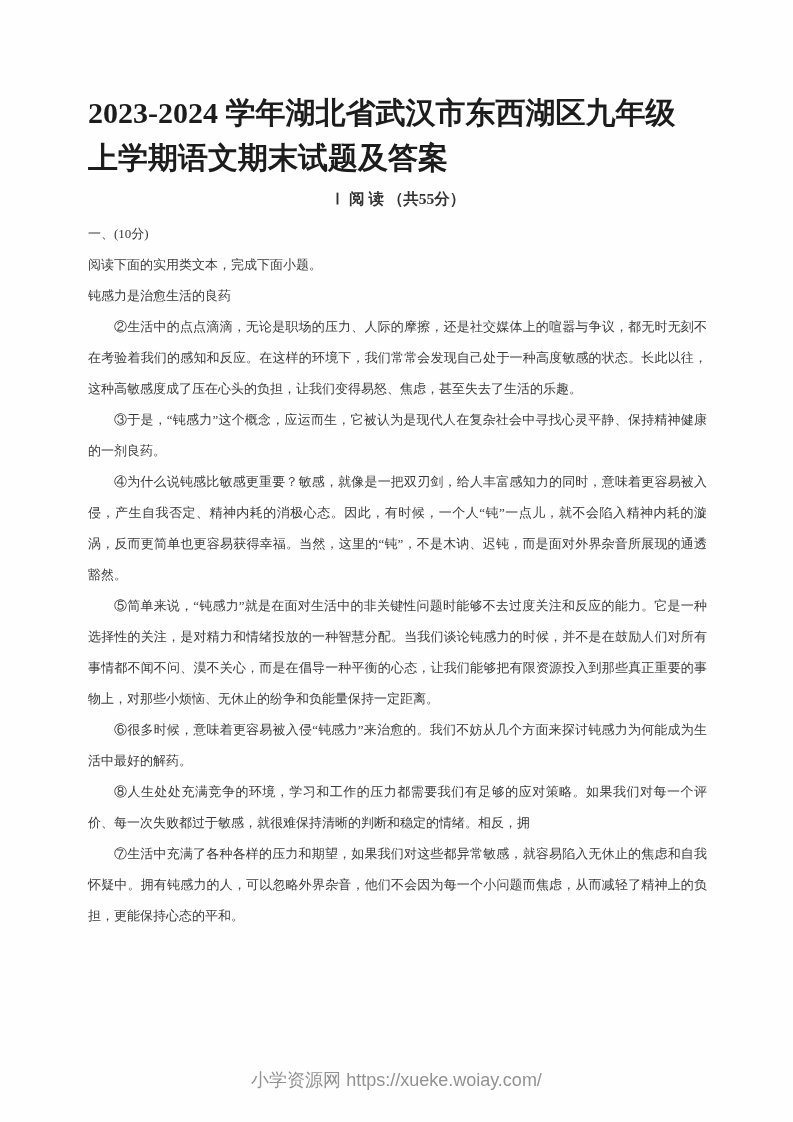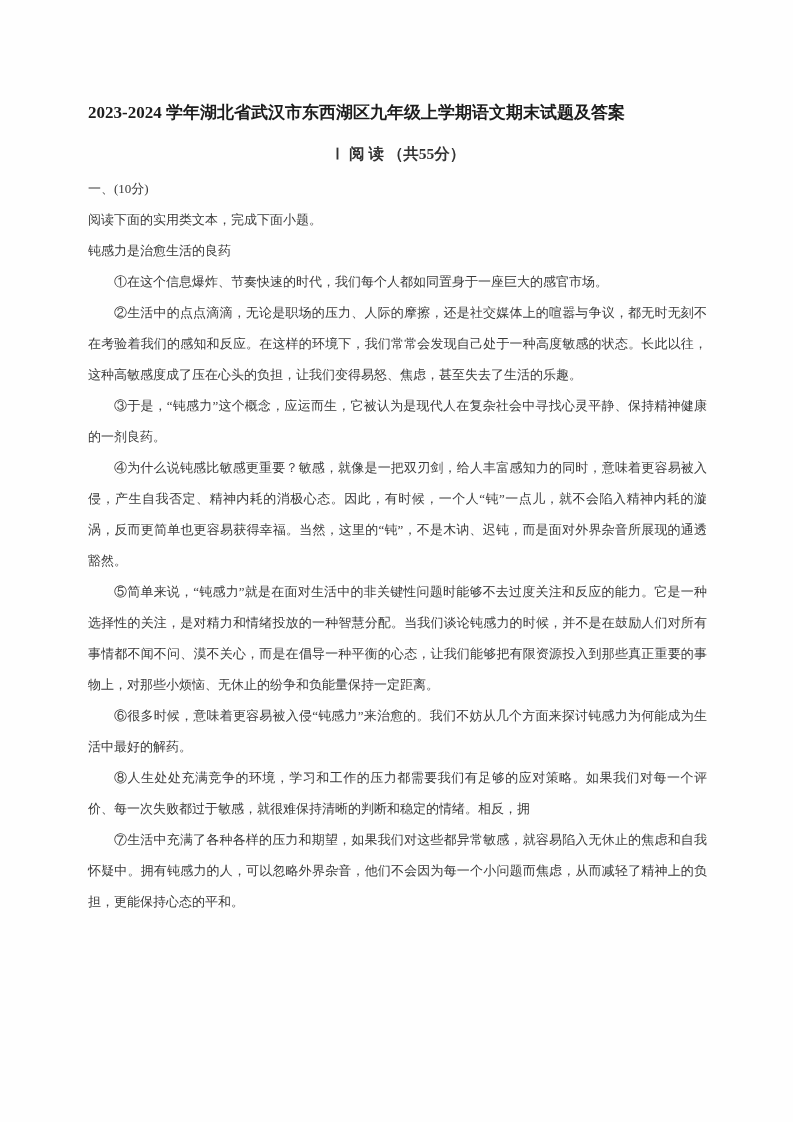--- a/index.html
+++ b/index.html
@@ -18,21 +18,21 @@
   }
   .content {
     position: absolute;
     left: 88px;
     top: 90px;
     width: 619px;
   }
   .doc-title {
     margin: 0 16px 2px 0;
     width: 612px;
-    font-size: 17px;
+    font-size: 30px;
     font-weight: bold;
     line-height: 45px;
     color: #1c1c1c;
     text-align: left;
   }
   .section-header {
     margin-top: 4px;
     font-size: 15.5px;
     line-height: 30px;
     text-align: center;
@@ -77,31 +77,34 @@
 
     <div class="section-header">Ⅰ 阅 读 （共55分）</div>
 
     <div class="body-text">
       <p>一、(10分)</p>
 
       <p>阅读下面的实用类文本，完成下面小题。</p>
 
       <p class="article-title">钝感力是治愈生活的良药</p>
 
-      <p class="para">①在这个信息爆炸、节奏快速的时代，我们每个人都如同置身于一座巨大的感官市场。</p>
 
       <p class="para">②生活中的点点滴滴，无论是职场的压力、人际的摩擦，还是社交媒体上的喧嚣与争议，都无时无刻不在考验着我们的感知和反应。在这样的环境下，我们常常会发现自己处于一种高度敏感的状态。长此以往，这种高敏感度成了压在心头的负担，让我们变得易怒、焦虑，甚至失去了生活的乐趣。</p>
 
       <p class="para">③于是，“钝感力”这个概念，应运而生，它被认为是现代人在复杂社会中寻找心灵平静、保持精神健康的一剂良药。</p>
 
       <p class="para">④为什么说钝感比敏感更重要？敏感，就像是一把双刃剑，给人丰富感知力的同时，意味着更容易被入侵，产生自我否定、精神内耗的消极心态。因此，有时候，一个人“钝”一点儿，就不会陷入精神内耗的漩涡，反而更简单也更容易获得幸福。当然，这里的“钝”，不是木讷、迟钝，而是面对外界杂音所展现的通透豁然。</p>
 
       <p class="para">⑤简单来说，“钝感力”就是在面对生活中的非关键性问题时能够不去过度关注和反应的能力。它是一种选择性的关注，是对精力和情绪投放的一种智慧分配。当我们谈论钝感力的时候，并不是在鼓励人们对所有事情都不闻不问、漠不关心，而是在倡导一种平衡的心态，让我们能够把有限资源投入到那些真正重要的事物上，对那些小烦恼、无休止的纷争和负能量保持一定距离。</p>
 
       <p class="para">⑥很多时候，意味着更容易被入侵“钝感力”来治愈的。我们不妨从几个方面来探讨钝感力为何能成为生活中最好的解药。</p>
 
       <p class="para">⑧人生处处充满竞争的环境，学习和工作的压力都需要我们有足够的应对策略。如果我们对每一个评价、每一次失败都过于敏感，就很难保持清晰的判断和稳定的情绪。相反，拥</p>
 
       <p class="para">⑦生活中充满了各种各样的压力和期望，如果我们对这些都异常敏感，就容易陷入无休止的焦虑和自我怀疑中。拥有钝感力的人，可以忽略外界杂音，他们不会因为每一个小问题而焦虑，从而减轻了精神上的负担，更能保持心态的平和。</p>
     </div>
   </div>
 
+  <div class="footer">
+    <span>小学资源网</span>
+    <span>https://xueke.woiay.com/</span>
+  </div>
 </div>
 
 </body></html>

